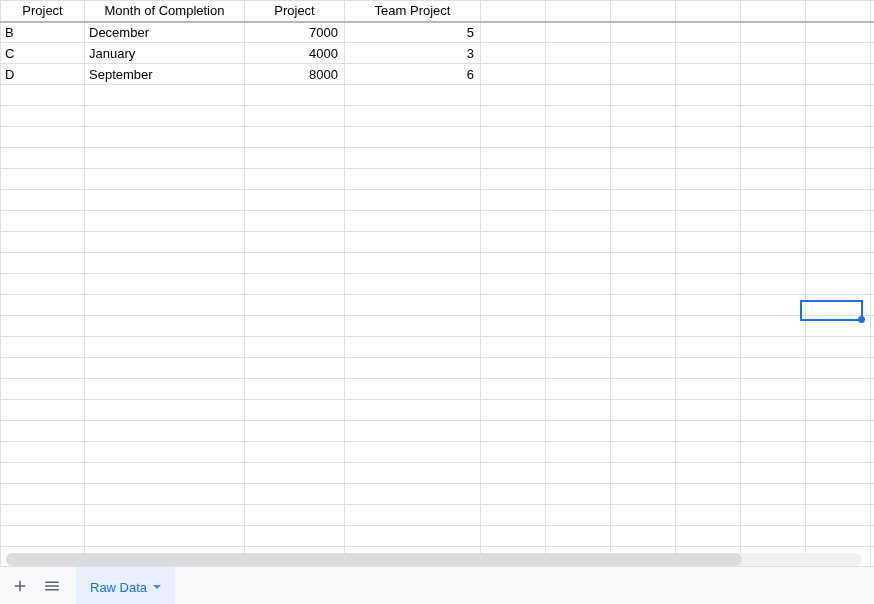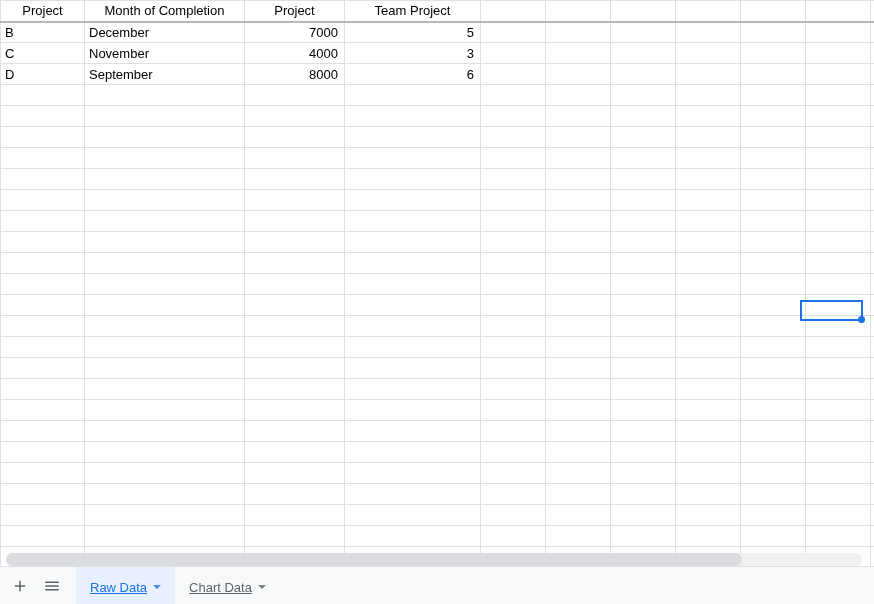--- a/index.html
+++ b/index.html
@@ -96,21 +96,20 @@
     color: #5f6368;
   }
   .tabs { display: flex; align-items: stretch; height: 100%; margin-left: 8px; }
   .tab {
     display: flex; align-items: center; gap: 6px;
     padding: 0 14px;
     cursor: pointer;
     color: #5f6368;
     font-weight: 500;
     border-top: 3px solid transparent;
-    text-decoration: underline;
   }
   .tab.active {
     background: #e8f0fe;
     color: #1a73e8;
   }
   .tab .caret {
     width: 0; height: 0;
     border-left: 4px solid transparent;
     border-right: 4px solid transparent;
     border-top: 4px solid currentColor;
@@ -160,21 +159,21 @@
           <td></td>
           <td></td>
           <td></td>
           <td></td>
           <td></td>
           <td></td>
           <td></td>
         </tr>
         <tr>
           <td>C</td>
-          <td>November</td>
+          <td>January</td>
           <td class="num">4000</td>
           <td class="num">3</td>
           <td></td>
           <td></td>
           <td></td>
           <td></td>
           <td></td>
           <td></td>
           <td></td>
         </tr>
@@ -511,18 +510,14 @@
   <div class="btn" title="All sheets">
     <svg width="18" height="18" viewBox="0 0 24 24">
         <path fill="currentColor" d="M3 6h18v2H3V6zm0 5h18v2H3v-2zm0 5h18v2H3v-2z"></path>
       </svg>
   </div>
   <div class="tabs" id="tabs">
       <div class="tab active">
         <span>Raw Data</span>
         <span class="caret"></span>
       </div>
-      <div class="tab">
-        <span>Chart Data</span>
-        <span class="caret"></span>
-      </div>
     </div>
 </div>
 
 </body></html>

